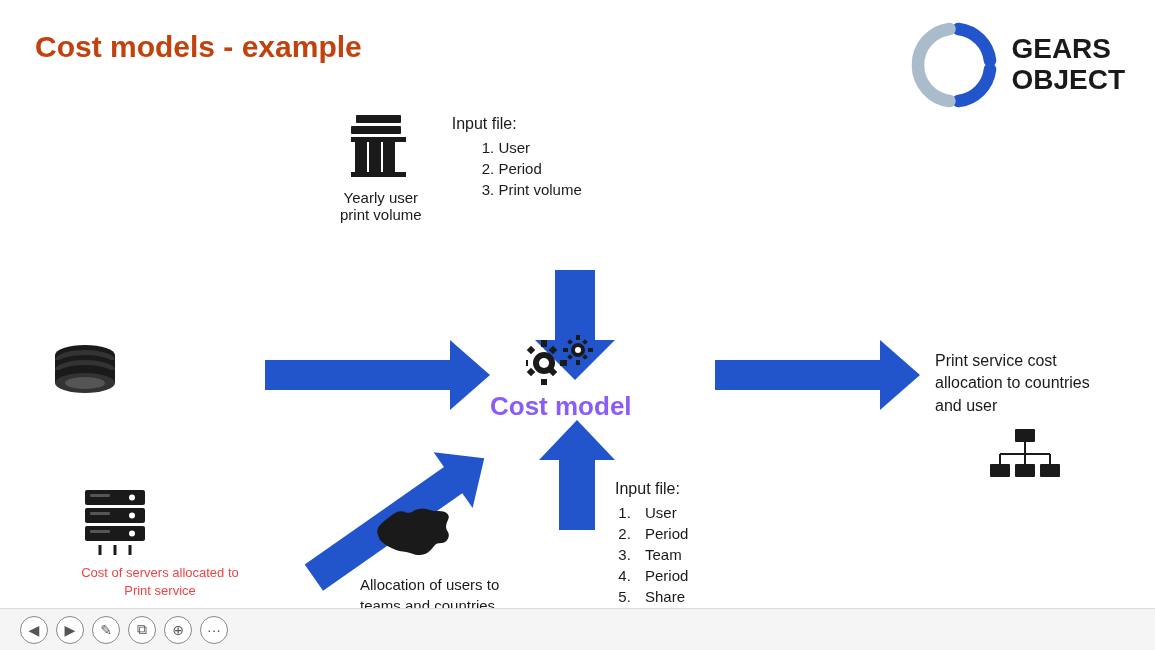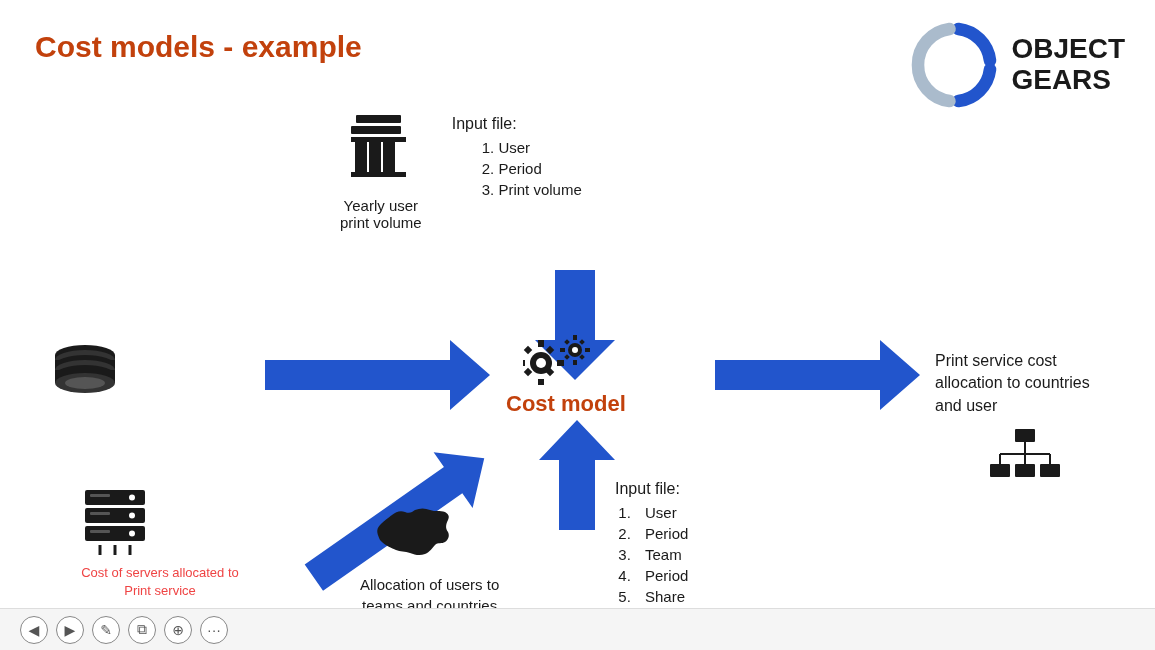--- a/index.html
+++ b/index.html
@@ -52,21 +52,21 @@
       gap: 30px;
     }
     .print-icon-area {
       display: flex;
       flex-direction: column;
       align-items: center;
     }
     .print-label {
       font-size: 15px;
       text-align: center;
-      margin-top: 12px;
+      margin-top: 4px;
       color: #1a1a1a;
     }
 
     .input-file-box {
       font-size: 15px;
       color: #1a1a1a;
       padding-top: 5px;
     }
     .input-file-box .file-title {
       font-size: 16px;
@@ -84,25 +84,24 @@
     
     .cost-model-center {
       position: absolute;
       top: 330px;
       left: 490px;
       display: flex;
       flex-direction: column;
       align-items: center;
     }
     .cost-model-label {
-      font-size: 22px;
+      font-size: 26px;
       font-weight: 600;
-      color: #c2410c;
+      color: #8b5cf6;
       margin-top: 6px;
-      margin-left: 16px;
     }
     .invoices-label {
       font-size: 13px;
       color: #1a1a1a;
       max-width: 190px;
       margin-top: 5px;
       line-height: 1.4;
     }
     .server-label {
       font-size: 13px;
@@ -215,22 +214,22 @@
 <div class="logo">
   <svg class="logo-graphic" viewBox="0 0 100 100" xmlns="http://www.w3.org/2000/svg">
 
     <path d="M55,10 A40,40 0 0,1 90,45" stroke="#2255cc" stroke-width="14" fill="none" stroke-linecap="round"></path>
 
     <path d="M90,55 A40,40 0 0,1 55,90" stroke="#2255cc" stroke-width="14" fill="none" stroke-linecap="round"></path>
 
     <path d="M45,10 A40,40 0 0,0 10,50 A40,40 0 0,0 45,90" stroke="#aabbcc" stroke-width="14" fill="none" stroke-linecap="round"></path>
   </svg>
   <div class="logo-text">
+    <div>GEARS</div>
     <div>OBJECT</div>
-    <div>GEARS</div>
   </div>
 </div>
 
 <div class="top-section">
   <div class="print-icon-area">
 
     <svg width="80" height="75" viewBox="0 0 80 75" xmlns="http://www.w3.org/2000/svg">
 
       <rect x="15" y="5" width="45" height="8" rx="1" fill="#1a1a1a"></rect>
       <rect x="10" y="16" width="50" height="8" rx="1" fill="#1a1a1a"></rect>
@@ -325,21 +324,21 @@
     <line x1="50" y1="55" x2="50" y2="65" stroke="#1a1a1a" stroke-width="3"></line>
   </svg>
   <div class="server-label" style="font-size:13px; max-width:160px; margin-top:5px; line-height:1.4;">Cost of servers allocated to Print service</div>
 </div>
 
 <div style="position:absolute; top:500px; left:360px;">
   <svg width="110" height="70" viewBox="0 0 110 70" xmlns="http://www.w3.org/2000/svg">
 
     <path d="M20,40 C18,35 15,30 20,25 C25,20 28,18 32,15 C36,12 40,10 45,12 C50,14 52,12 55,10 C60,8 65,8 70,10 C75,12 80,10 85,12 C88,14 90,16 88,20 C86,24 85,28 88,32 C90,36 88,40 85,42 C82,44 78,42 75,45 C72,48 70,52 65,54 C60,56 55,55 50,53 C45,51 40,52 36,50 C32,48 25,46 20,40 Z" fill="#1a1a1a"></path>
   </svg>
-  <div style="font-size:15px; text-align:center; color:#1a1a1a; line-height:1.4;">
+  <div style="font-size:15px; color:#1a1a1a; line-height:1.4;">
     <div>Allocation of users to</div>
     <div>teams and countries</div>
   </div>
 </div>
 
 <div class="right-input">
   <div class="file-title">Input file:</div>
   <ol>
     <li>User</li>
     <li>Period</li>

